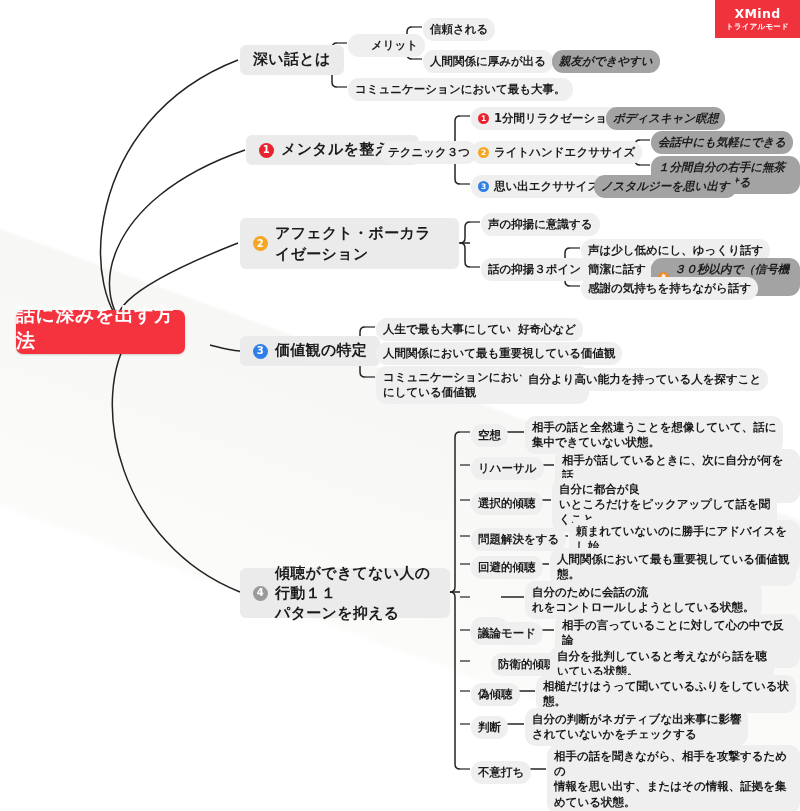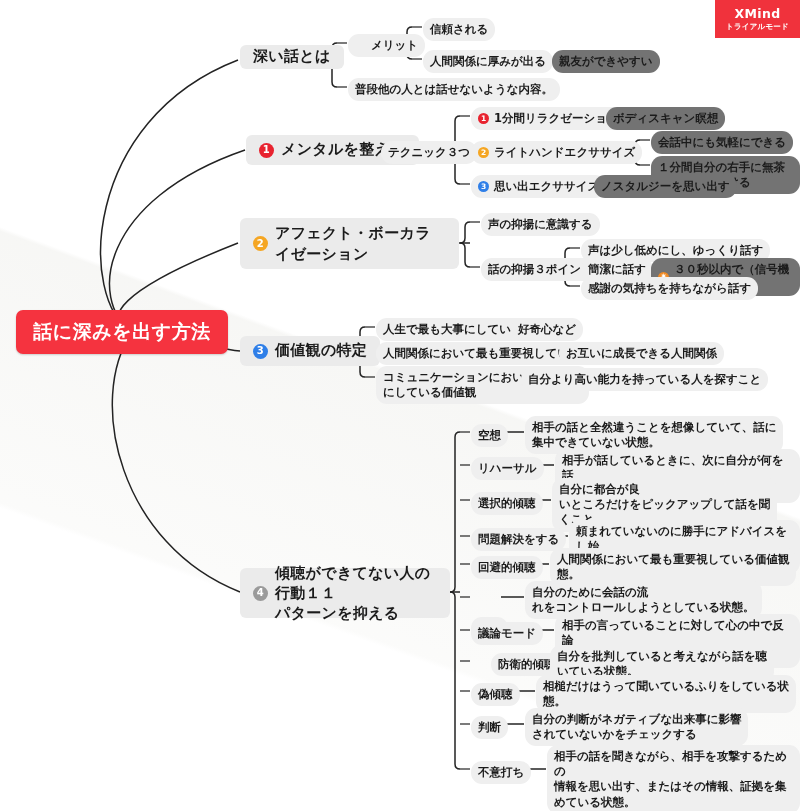--- a/index.html
+++ b/index.html
@@ -74,21 +74,22 @@
   .lvl3 {
     font-size: 11.5px;
     font-weight: 700;
     padding: 4px 7px;
     background: #efefef;
   }
   .lvl4 {
     font-size: 11.5px;
     font-weight: 700;
     padding: 4px 7px;
-    background: #737373;
+    background: #a3a3a3;
+    font-style: italic;
   }
 
   
   .marker {
     display: inline-flex;
     align-items: center; justify-content: center;
     width: 15px; height: 15px;
     border-radius: 50%;
     color: #fff;
     font-size: 10px;
@@ -207,42 +208,42 @@
     <line x1="512" y1="691" x2="535" y2="691"></line>
     <line x1="501" y1="724" x2="524" y2="724"></line>
     <line x1="523" y1="769" x2="546" y2="769"></line>
   </svg>
 
   <div id="xmind-badge">
     <div class="bn">XMind</div>
     <div class="bs">トライアルモード</div>
   </div>
 
-  <div class="root" style="left:16px; top:310px; width:212px; height:44px;">
+  <div class="root" style="left:16px; top:310px; width:169px; height:44px;align-items:flex-end;">
     <span>話に深みを出す方法</span>
   </div>
 
-  <div class="node main-branch" style="left:240px; top:45px; height:24px;">
+  <div class="node main-branch" style="left:240px; top:45px; height:30px;">
     <span class="label">深い話とは</span>
   </div>
 
   <div class="node lvl2" style="left:348px; top:34px;padding-left:23px;">
     <span>メリット</span>
   </div>
   <div class="node lvl3" style="left:423px; top:18px;">
     <span>信頼される</span>
   </div>
   <div class="node lvl3" style="left:423px; top:50px;">
     <span>人間関係に厚みが出る</span>
   </div>
   <div class="node lvl4" style="left:552px; top:50px;">
     <span>親友ができやすい</span>
   </div>
   <div class="node lvl2" style="left:348px; top:78px;">
-    <span>普段他の人とは話せないような内容。</span>
+    <span>コミュニケーションにおいて最も大事。</span>
   </div>
 
   <div class="node main-branch" style="left:246px; top:135px; height:30px;">
     <span class="marker" style="background:#e8232f;">
       <span>1</span>
     </span>
     <span class="label">メンタルを整える</span>
   </div>
 
   <div class="node lvl2" style="left:381px; top:141px;">
@@ -320,23 +321,20 @@
 
   <div class="node lvl2" style="left:376px; top:318px;">
     <span>人生で最も大事にしている価値観</span>
   </div>
   <div class="node lvl3" style="left:511px; top:318px;">
     <span>好奇心など</span>
   </div>
 
   <div class="node lvl2" style="left:376px; top:342px;">
     <span>人間関係において最も重要視している価値観</span>
-  </div>
-  <div class="node lvl3" style="left:559px; top:342px;">
-    <span>お互いに成長できる人間関係</span>
   </div>
 
   <div class="node lvl2" style="left:376px; top:366px; align-items:flex-start;">
     <span>コミュニケーションにおいて最も大事
 にしている価値観</span>
   </div>
   <div class="node lvl3" style="left:521px; top:368px;">
     <span>自分より高い能力を持っている人を探すこと</span>
   </div>
 

